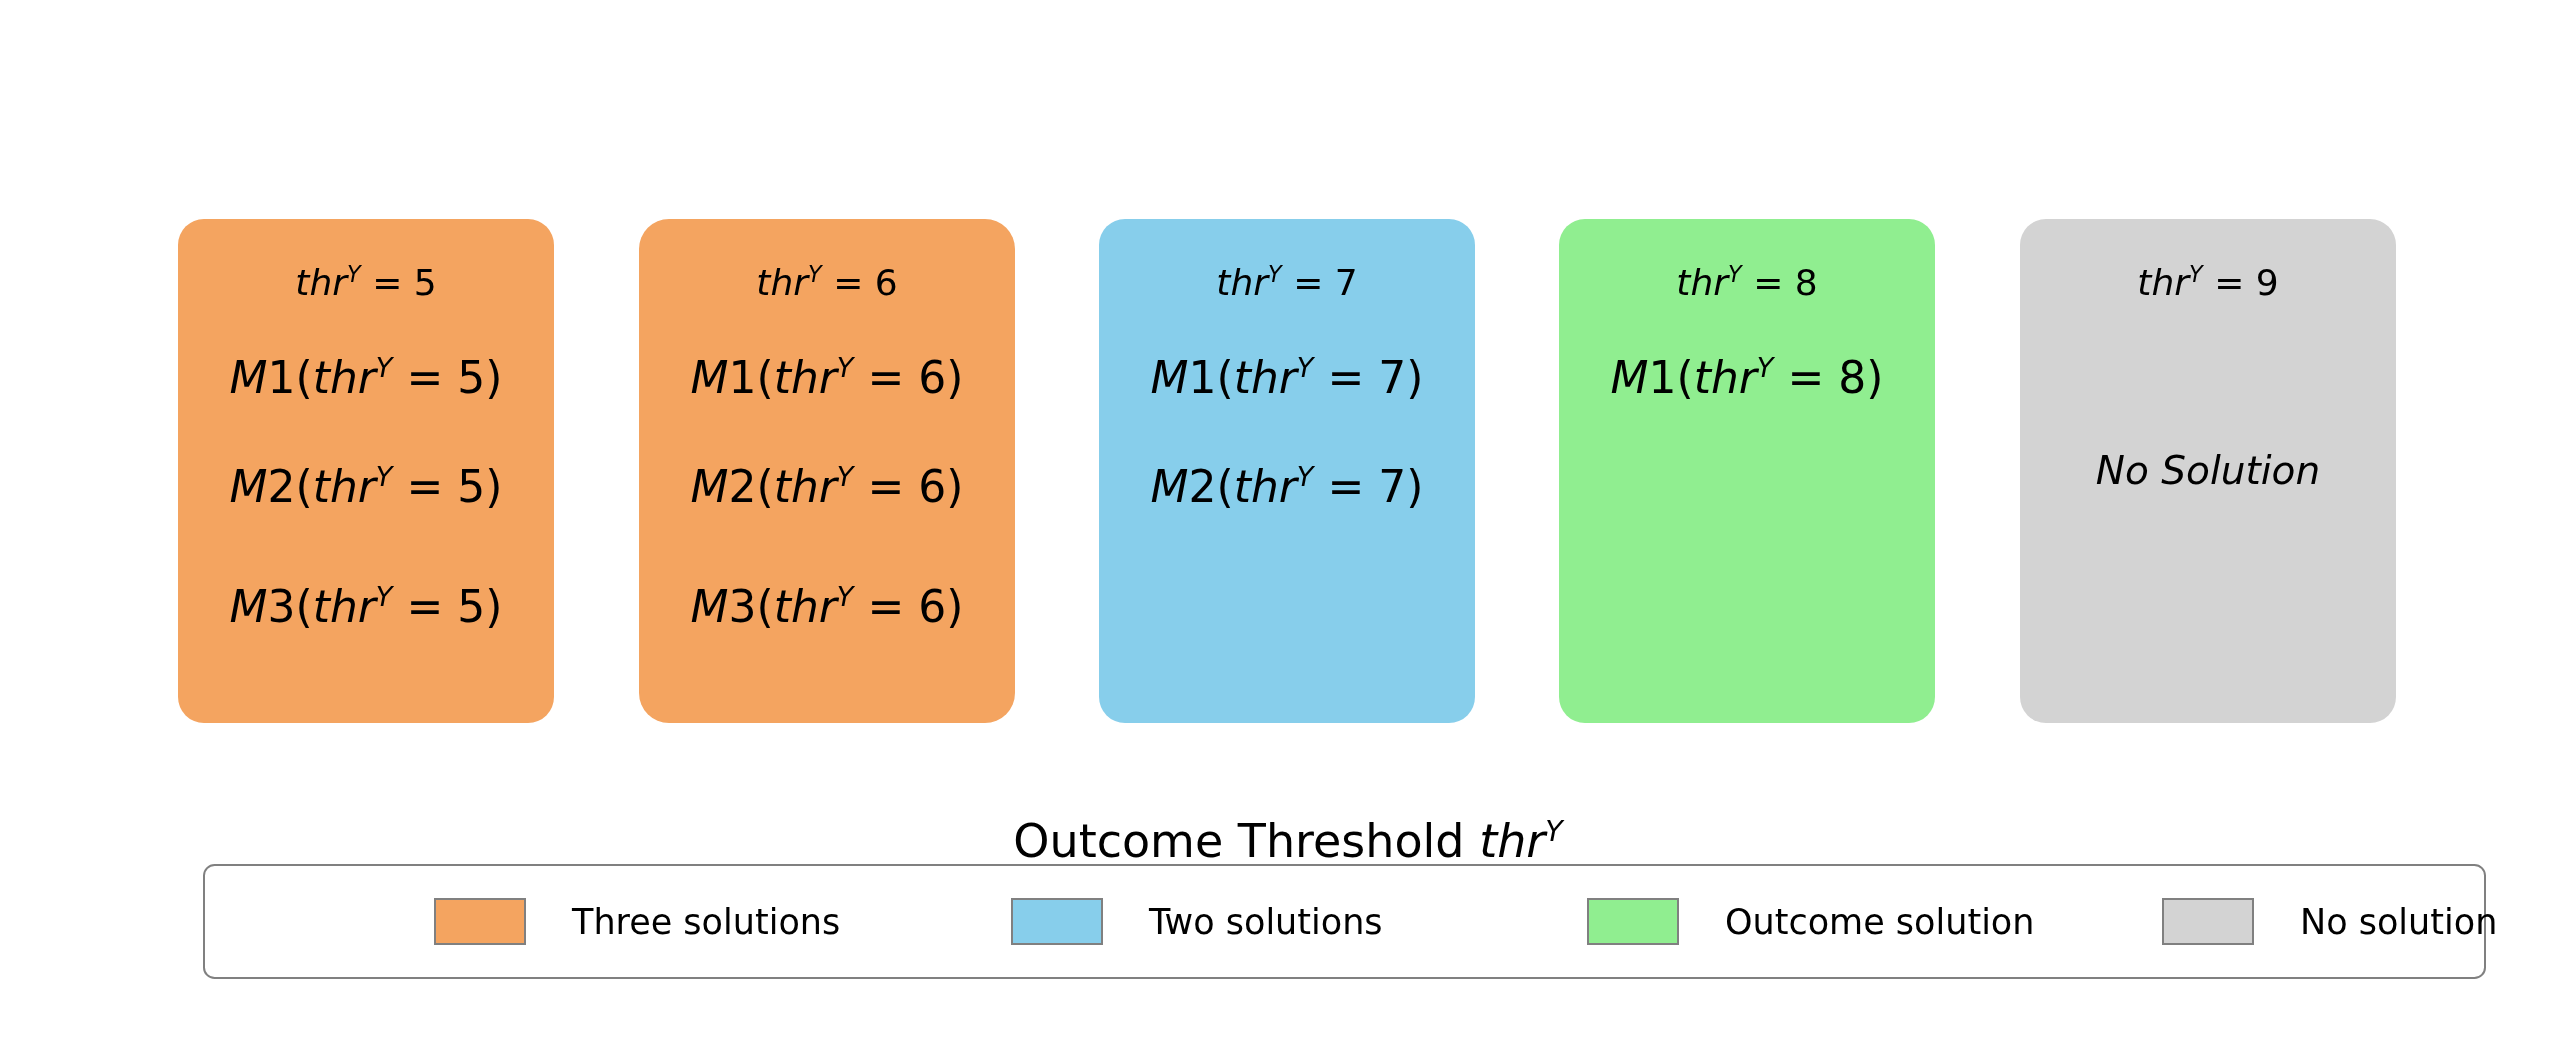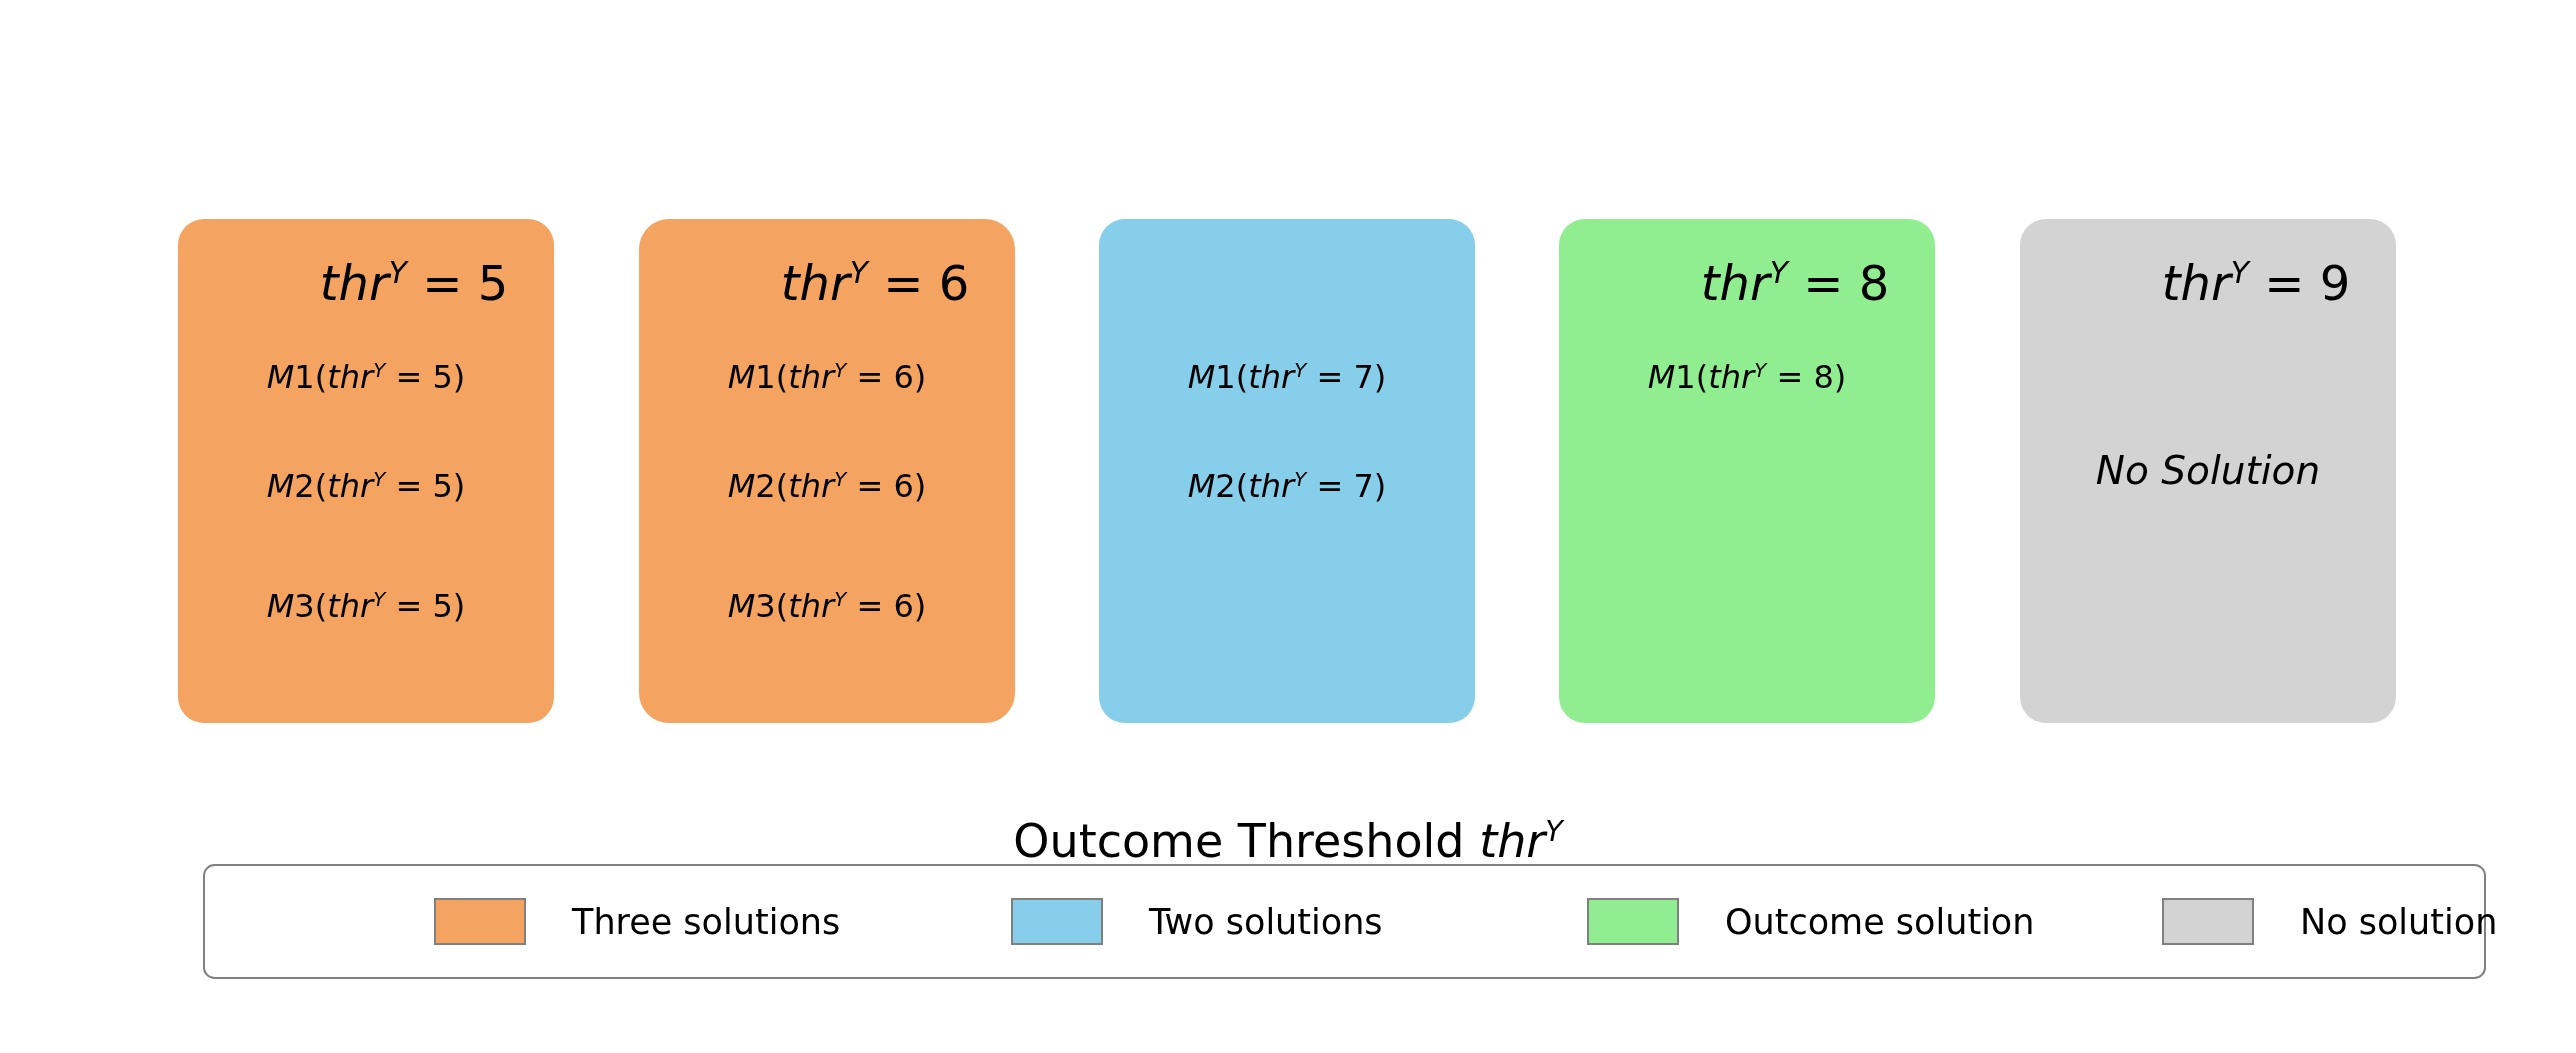--- a/index.html
+++ b/index.html
@@ -27,22 +27,22 @@
   .c5{left:2020px}
   .line{
     position:absolute;
     left:0;
     width:100%;
     text-align:center;
     transform:translateY(-50%);
     white-space:nowrap;
     line-height:1.1;
   }
-  .card-title{top:64px;font-size:48px;margin-left:48px;}
-  .card-row{font-size:32px;}
+  .card-title{top:64px;font-size:36px;}
+  .card-row{font-size:44px;}
   .r0{top:159px}
   .r1{top:268px}
   .r2{top:388px}
   .no-sol{top:252px;font-size:39px;font-style:italic;}
   .it{font-style:italic;}
   sup{font-size:62%;vertical-align:super;line-height:0;}
   
   .axis-label{
     position:absolute;
     top:809px;
@@ -101,20 +101,21 @@
   </div>
 
   <div class="card c2" style="background-color: rgb(244, 164, 96); border-radius: 30px;">
     <div class="line card-title"><span class="it">thr</span><sup class="it">Y</sup><span> = 6</span></div>
     <div class="line card-row r0"><span class="it">M</span><span>1(</span><span class="it">thr</span><sup class="it">Y</sup><span> = 6)</span></div>
     <div class="line card-row r1"><span class="it">M</span><span>2(</span><span class="it">thr</span><sup class="it">Y</sup><span> = 6)</span></div>
     <div class="line card-row r2"><span class="it">M</span><span>3(</span><span class="it">thr</span><sup class="it">Y</sup><span> = 6)</span></div>
   </div>
 
   <div class="card c3" style="background-color: rgb(135, 206, 235);">
+    <div class="line card-title"><span class="it">thr</span><sup class="it">Y</sup><span> = 7</span></div>
     <div class="line card-row r0"><span class="it">M</span><span>1(</span><span class="it">thr</span><sup class="it">Y</sup><span> = 7)</span></div>
     <div class="line card-row r1"><span class="it">M</span><span>2(</span><span class="it">thr</span><sup class="it">Y</sup><span> = 7)</span></div>
   </div>
 
   <div class="card c4" style="background-color: rgb(144, 238, 144);">
     <div class="line card-title"><span class="it">thr</span><sup class="it">Y</sup><span> = 8</span></div>
     <div class="line card-row r0"><span class="it">M</span><span>1(</span><span class="it">thr</span><sup class="it">Y</sup><span> = 8)</span></div>
   </div>
 
   <div class="card c5" style="background-color: rgb(211, 211, 211);">

